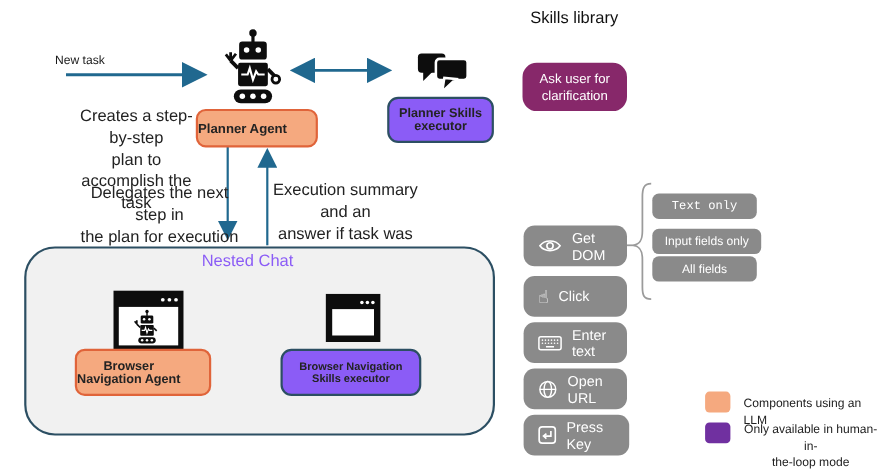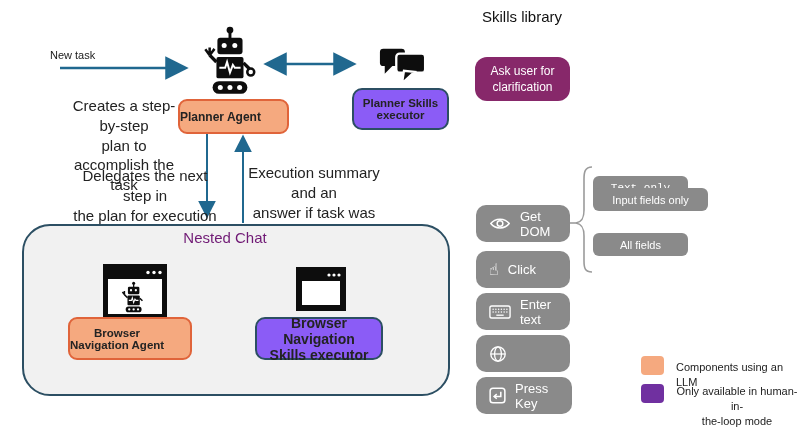--- a/index.html
+++ b/index.html
@@ -9,21 +9,21 @@
   .pre{white-space:pre-line;}
   .note{font-size:15px;line-height:1.32;text-align:center;color:#222;}
   .label-sm{font-size:11px;}
   .agent-box{background:#F5A97F;border:2px solid #E0643A;border-radius:9px;
     display:flex;align-items:center;justify-content:flex-start;text-align:center;
     font-size:12px;font-weight:bold;color:#232323;}
   .exec-box{background:#8b5cf6;border:2px solid #2C4F63;border-radius:10px;
     display:flex;align-items:center;justify-content:center;text-align:center;
     font-size:11.5px;font-weight:bold;color:#232323;}
   .nested{background:#F1F1F1;border:2px solid #2C4F63;border-radius:28px;}
-  .nested-title{font-size:15px;text-align:center;color:#701a75;}
+  .nested-title{font-size:15px;text-align:center;color:#8b5cf6;}
   .skill-btn{background:#8A8A8A;border-radius:10px;color:#fff;display:flex;
     align-items:center;gap:9px;padding-left:13px;font-size:13px;box-sizing:border-box;}
   .skill-sub{background:#8A8A8A;border-radius:6px;color:#fff;display:flex;
     align-items:center;justify-content:center;font-size:11px;}
   .purple-box{background:#87286A;border-radius:12px;color:#fff;display:flex;
     align-items:center;justify-content:center;text-align:center;font-size:12px;line-height:1.35;}
   .title{font-size:15px;color:#111;}
   .legend-swatch{border-radius:4px;}
   .legend-text{font-size:11px;line-height:1.35;color:#222;}
   .icon-wrap{display:flex;align-items:center;justify-content:center;}
@@ -135,46 +135,46 @@
   </div>
 
   <svg class="abs" style="left:296px;top:267px;" width="50" height="44" viewBox="0 0 50 44">
     <rect x="3" y="3" width="44" height="38" fill="#fff" stroke="#0d0d0d" stroke-width="6"></rect>
     <rect x="2" y="2" width="46" height="12" fill="#0d0d0d"></rect>
     <circle cx="33" cy="8" r="1.6" fill="#fff"></circle>
     <circle cx="38" cy="8" r="1.6" fill="#fff"></circle>
     <circle cx="43" cy="8" r="1.6" fill="#fff"></circle>
   </svg>
 
-  <div class="abs exec-box pre" style="left:255px;top:317px;width:124px;height:39px;font-size:14px;">
+  <div class="abs exec-box pre" style="left:255px;top:317px;width:124px;height:39px;font-size:10px;">
     <span>Browser Navigation
 Skills executor</span>
   </div>
 
   <div class="abs title" style="left:482px;top:8px;">Skills library</div>
 
-  <div class="abs purple-box pre" style="left:475px;top:57px;width:95px;height:44px;">
+  <div class="abs purple-box pre" style="left:475px;top:57px;width:95px;height:44px;border-radius:13px;">
     <span>Ask user for
 clarification</span>
   </div>
 
   <div class="abs skill-btn" style="left:476px;top:205px;width:94px;height:37px;">
     <span class="icon-wrap">
       <svg width="22" height="15" viewBox="0 0 26 18">
         <path d="M2,9 C7,2 19,2 24,9 C19,16 7,16 2,9 Z" fill="none" stroke="#fff" stroke-width="1.8"></path>
         <circle cx="13" cy="9" r="3.4" fill="none" stroke="#fff" stroke-width="1.8"></circle>
       </svg>
     </span>
     <span>Get DOM</span>
   </div>
 
   <div class="abs skill-sub" style="left:593px;top:176px;width:95px;height:23px;font-family:Liberation Mono, monospace;">
     <span>Text only</span>
   </div>
-  <div class="abs skill-sub" style="left:593px;top:188px;width:115px;height:23px;">
+  <div class="abs skill-sub" style="left:593px;top:208px;width:99px;height:23px;">
     <span>Input fields only</span>
   </div>
   <div class="abs skill-sub" style="left:593px;top:233px;width:95px;height:23px;">
     <span>All fields</span>
   </div>
 
   <div class="abs skill-btn" style="left:476px;top:251px;width:94px;height:37px;">
     <span class="icon-wrap hand-glyph">☝</span>
     <span>Click</span>
   </div>
@@ -204,20 +204,21 @@
   </div>
 
   <div class="abs skill-btn" style="left:476px;top:335px;width:94px;height:37px;">
     <span class="icon-wrap">
       <svg width="18" height="18" viewBox="0 0 20 20">
         <circle cx="10" cy="10" r="8" fill="none" stroke="#fff" stroke-width="1.5"></circle>
         <ellipse cx="10" cy="10" rx="3.8" ry="8" fill="none" stroke="#fff" stroke-width="1.4"></ellipse>
         <line x1="2" y1="10" x2="18" y2="10" stroke="#fff" stroke-width="1.4"></line>
       </svg>
     </span>
+    <span>Open URL</span>
   </div>
 
   <div class="abs skill-btn" style="left:476px;top:377px;width:96px;height:37px;">
     <span class="icon-wrap">
       <svg width="17" height="17" viewBox="0 0 18 18">
         <rect x="1.2" y="1.2" width="15.6" height="15.6" rx="3" fill="none" stroke="#fff" stroke-width="1.6"></rect>
         <path d="M12.5,5 V10 H6" fill="none" stroke="#fff" stroke-width="1.6"></path>
         <path d="M8.2,7.6 L5.4,10 L8.2,12.4" fill="none" stroke="#fff" stroke-width="1.6"></path>
       </svg>
     </span>

